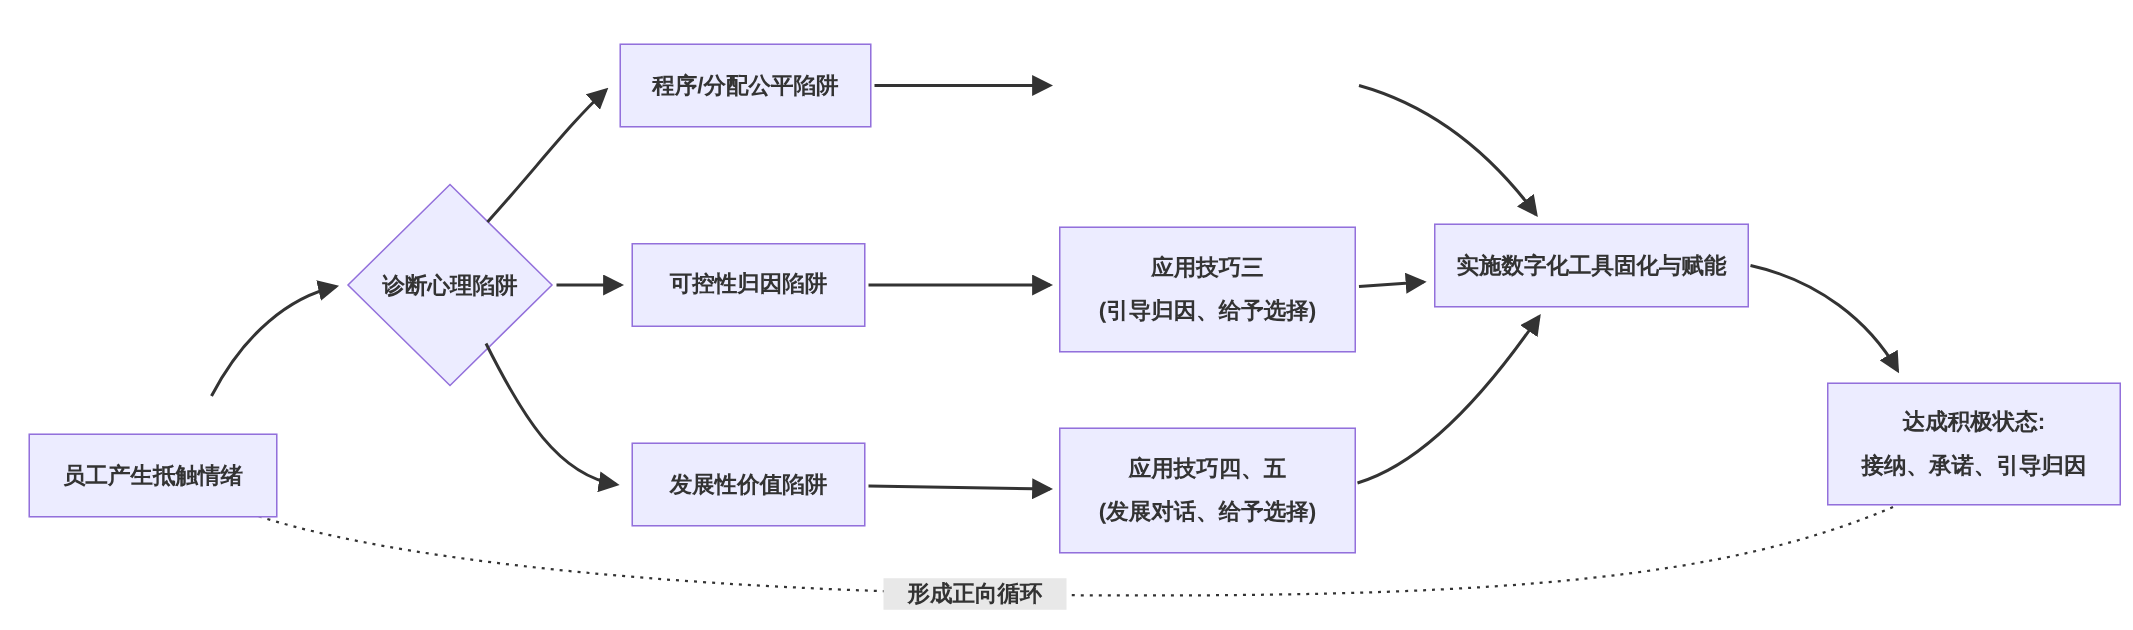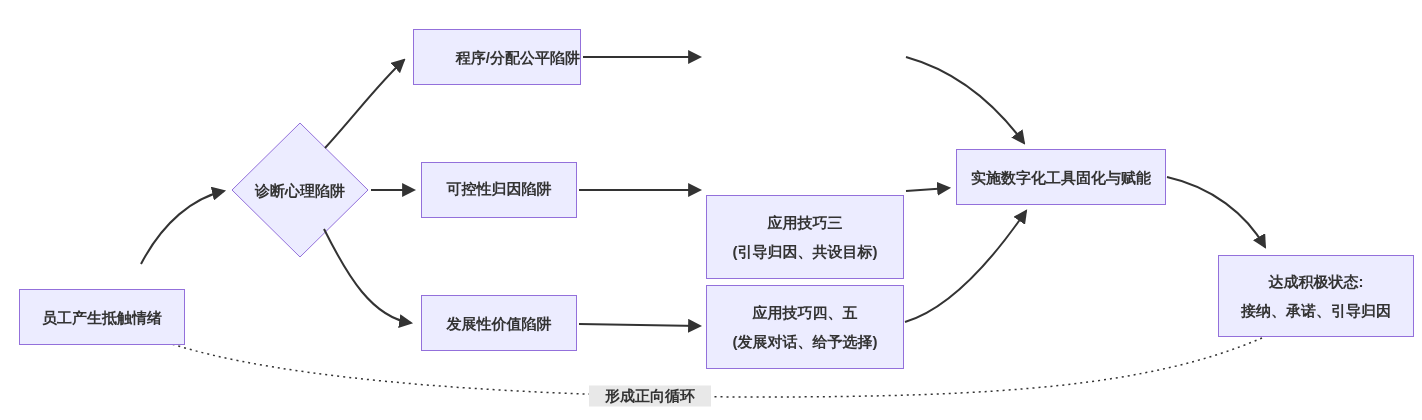--- a/index.html
+++ b/index.html
@@ -86,32 +86,32 @@
   </svg>
 
   <div class="node" style="left:19px; top:265px; width:166px; height:56px;margin-top:24px;">
     <span>员工产生抵触情绪</span>
   </div>
 
   <div class="node plain" style="left:236px; top:175px; width:128px; height:30px;">
     <span>诊断心理陷阱</span>
   </div>
 
-  <div class="node" style="left:413px; top:29px; width:168px; height:56px;align-items:flex-end;">
+  <div class="node" style="left:413px; top:29px; width:168px; height:56px;">
     <span>程序/分配公平陷阱</span>
   </div>
 
 
   <div class="node" style="left:421px; top:162px; width:156px; height:56px;font-family:Liberation Mono, monospace;">
     <span>可控性归因陷阱</span>
   </div>
 
-  <div class="node" style="left:706px; top:151px; width:198px; height:84px;margin-top:44px;">
+  <div class="node" style="left:706px; top:151px; width:198px; height:84px;">
     <span>应用技巧三</span>
-    <span>(引导归因、共设目标)</span>
+    <span>(引导归因、给予选择)</span>
   </div>
 
   <div class="node" style="left:421px; top:295px; width:156px; height:56px;">
     <span>发展性价值陷阱</span>
   </div>
 
   <div class="node" style="left:706px; top:285px; width:198px; height:84px;">
     <span>应用技巧四、五</span>
     <span>(发展对话、给予选择)</span>
   </div>

